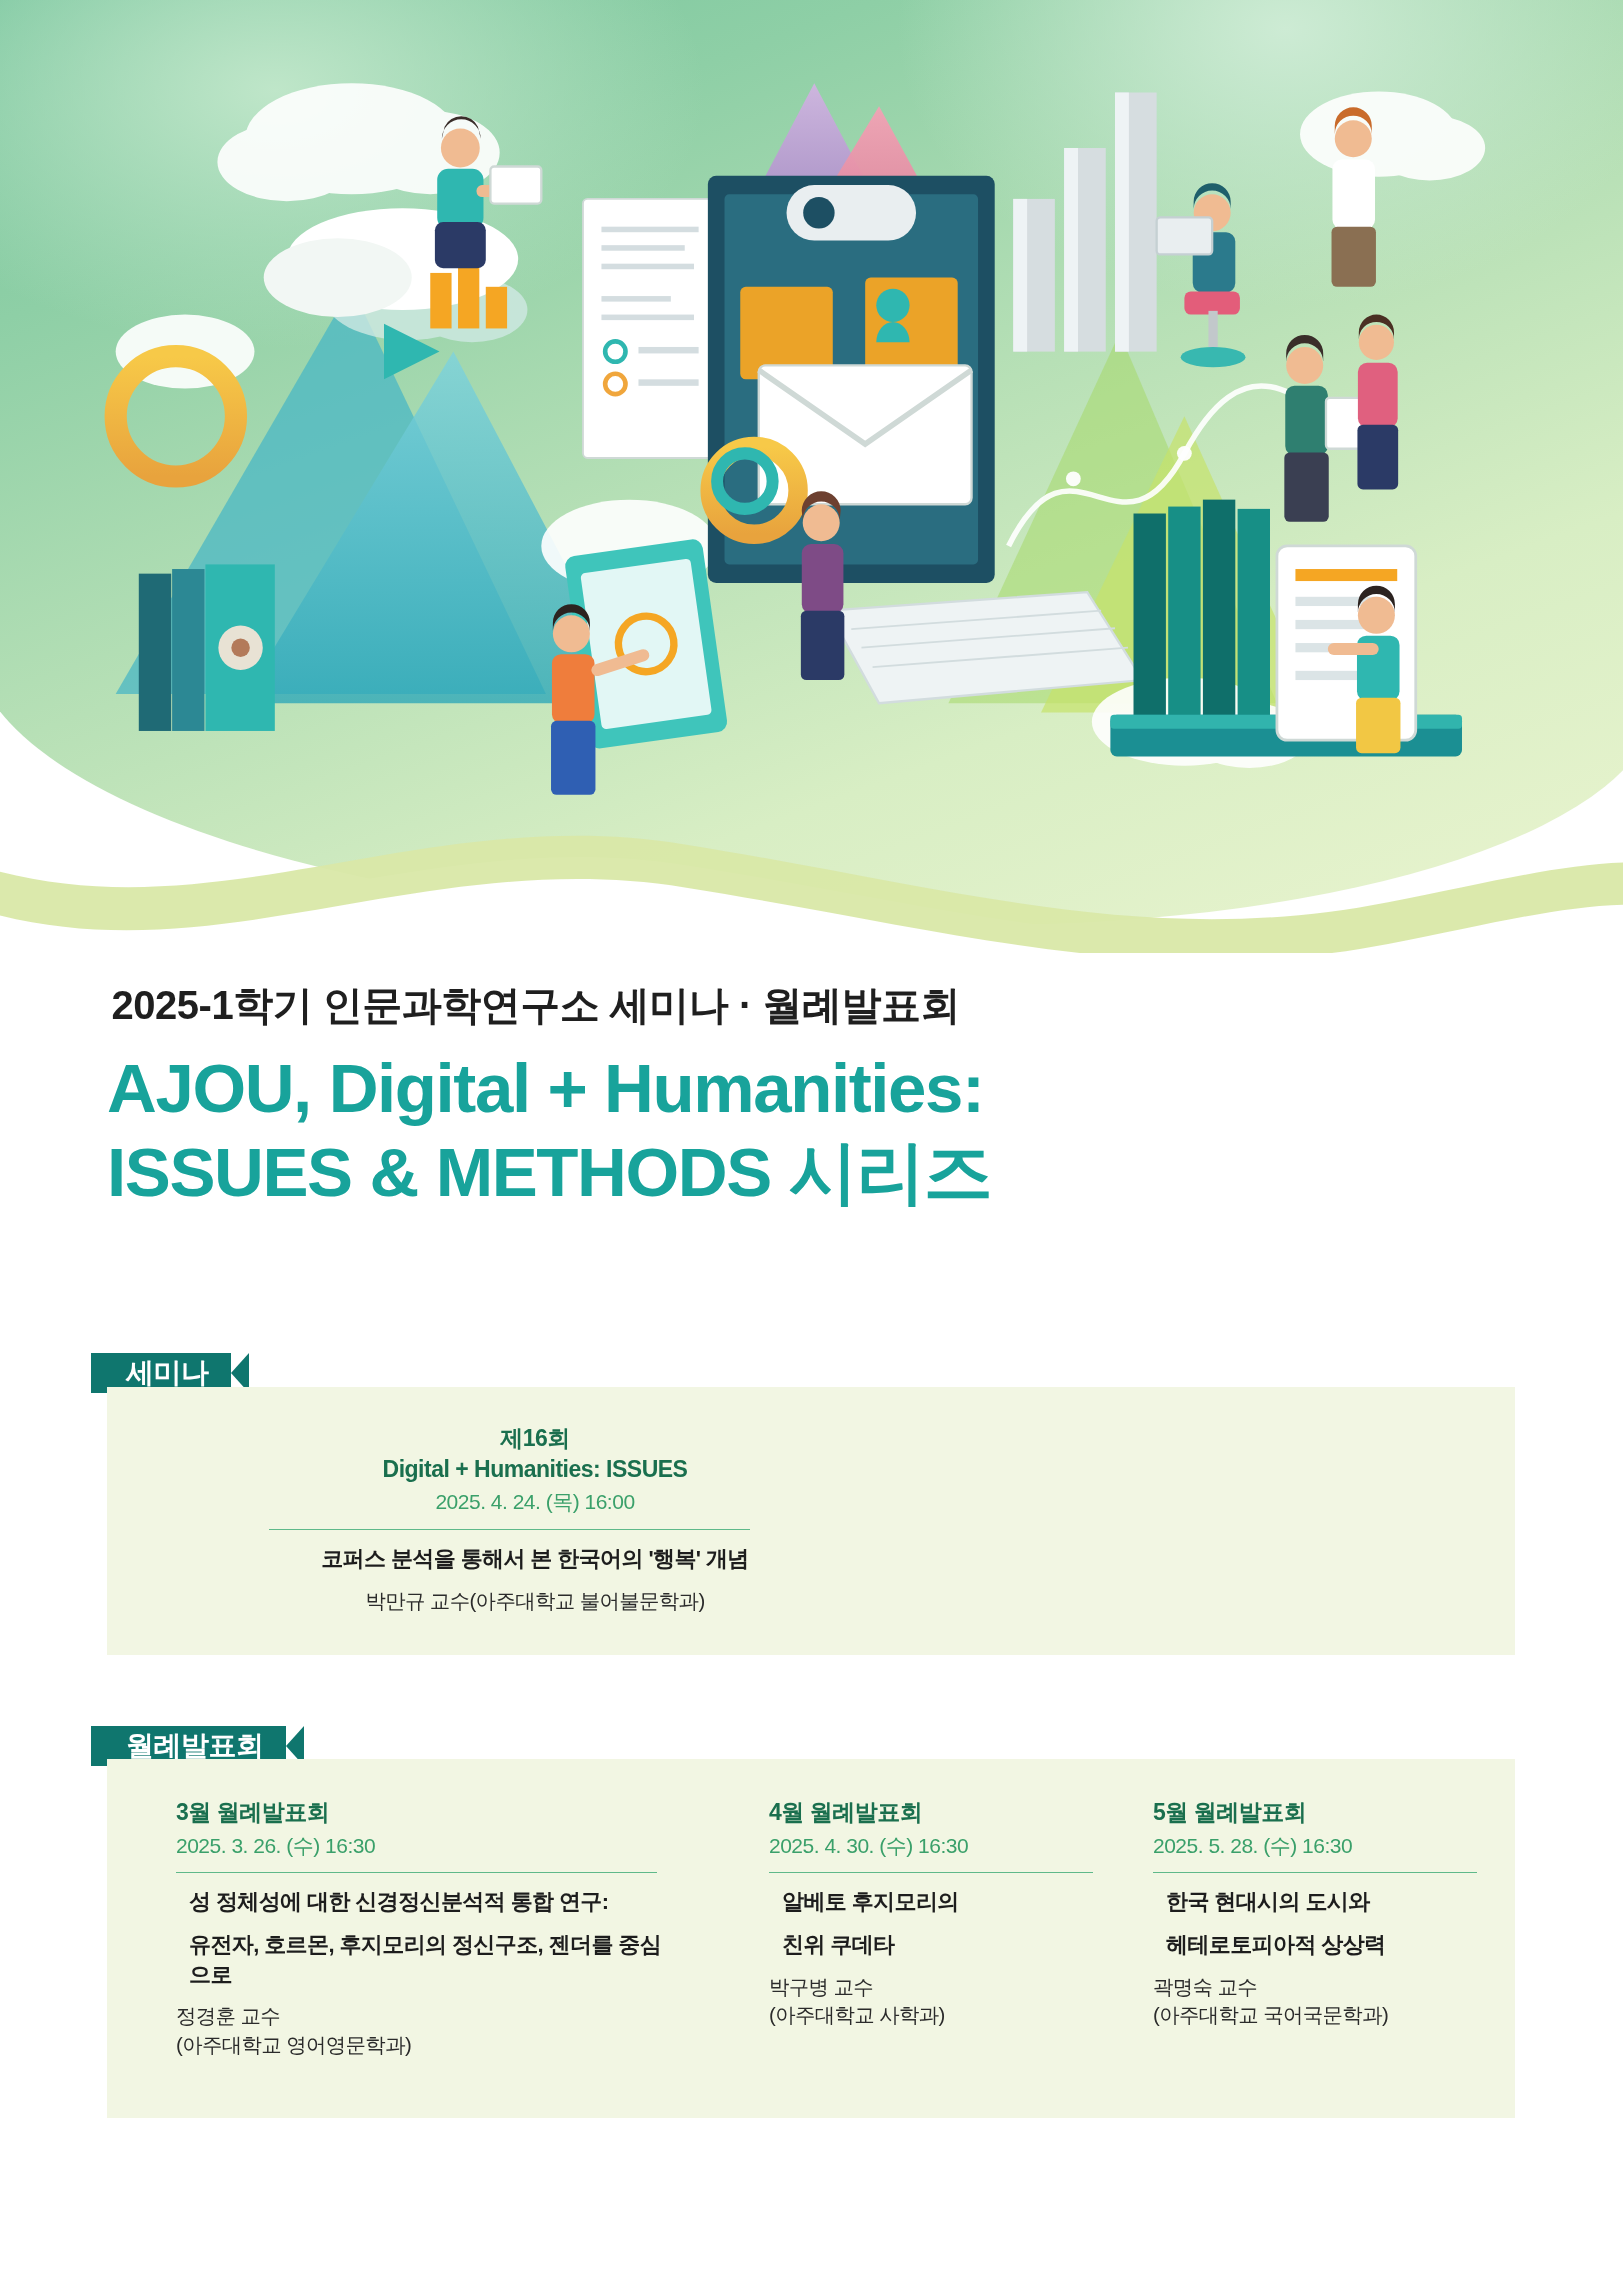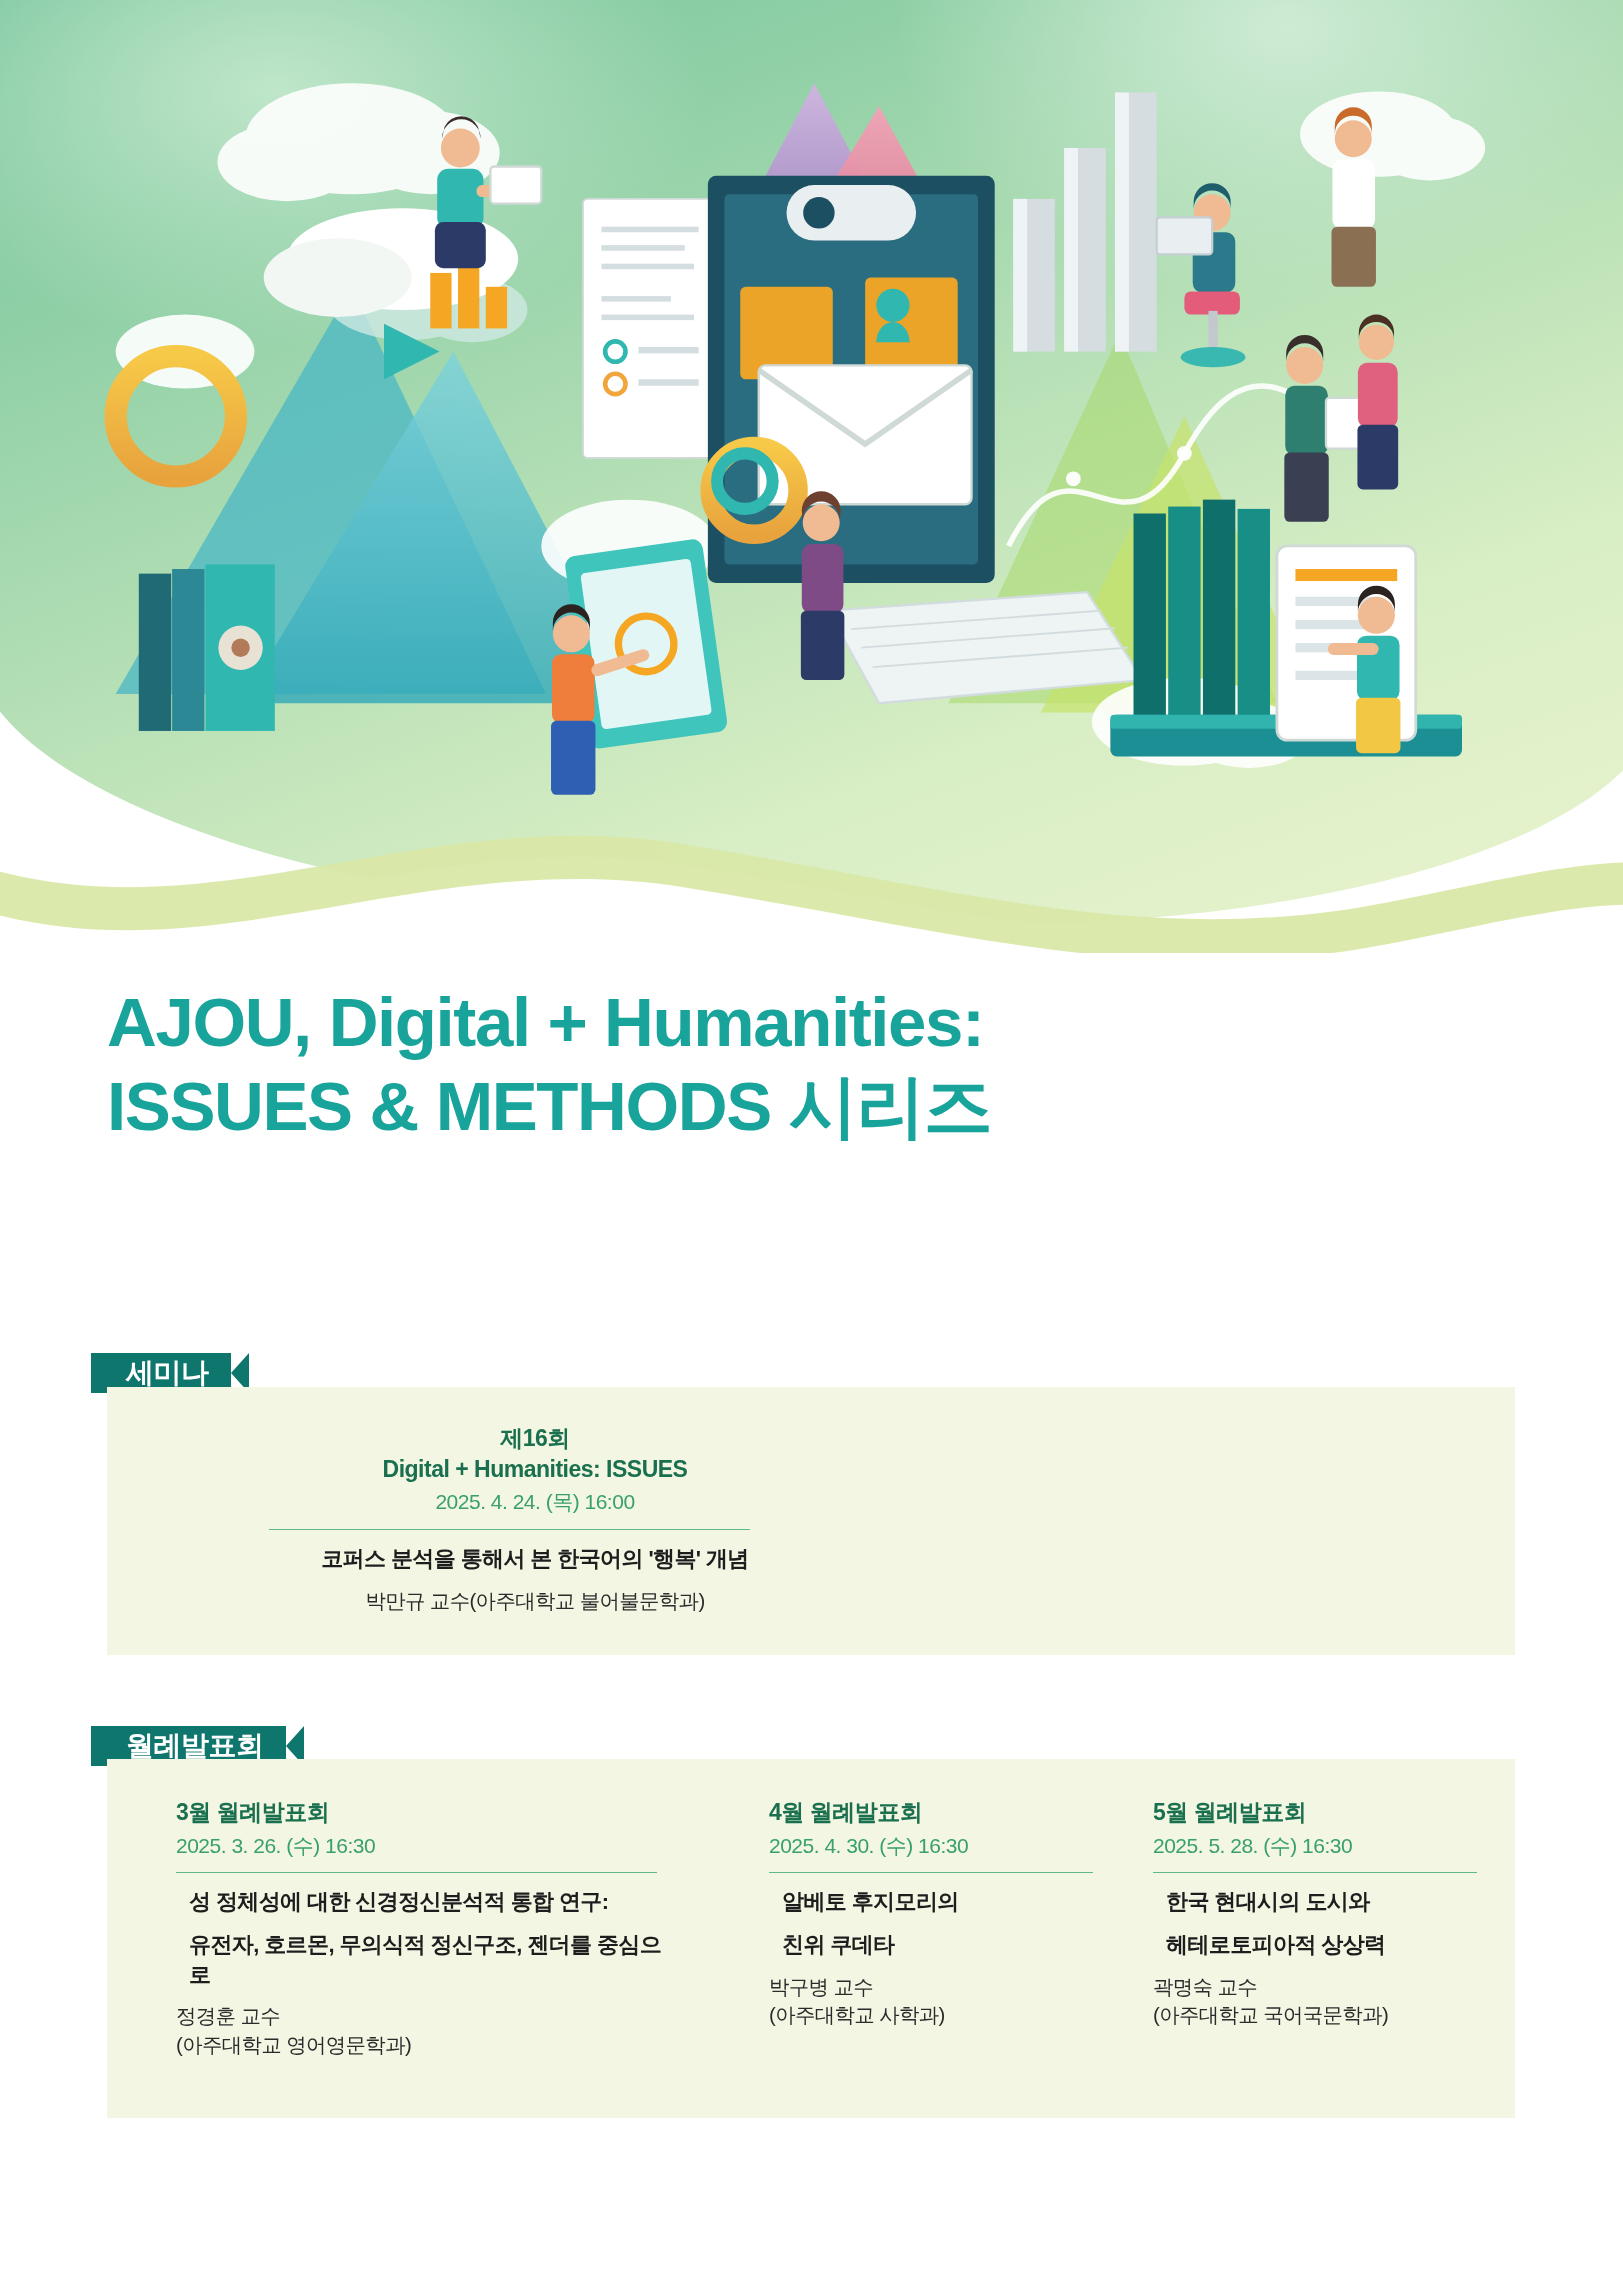--- a/index.html
+++ b/index.html
@@ -406,20 +406,21 @@
     </g>
   </svg>
 
   <svg class="hero-wave" viewBox="0 0 3700 460" preserveAspectRatio="none">
     <path d="M0,250 C520,420 980,120 1560,210 C2140,300 2560,430 3080,330 C3340,280 3520,230 3700,250 L3700,460 L0,460 Z" fill="#ffffff"></path>
     <path d="M0,200 C520,380 980,70 1560,165 C2140,258 2560,392 3080,290 C3340,240 3520,188 3700,208 L3700,300 C3520,278 3340,330 3080,380 C2560,480 2140,350 1560,258 C980,165 520,470 0,295 Z" fill="#d9e8a8" opacity=".95"></path>
   </svg>
 </div>
 
 <div class="titleblock">
+  <div class="kicker">2025-1학기 인문과학연구소 세미나 · 월례발표회</div>
   <h1 class="maintitle">
     <span class="l1">AJOU, Digital + Humanities:</span>
     <span class="l2">ISSUES &amp; METHODS 시리즈</span>
   </h1>
 </div>
 
 <div class="ribbon-wrap" style="left:91px; top:1353px;">
   <div class="ribbon">세미나</div>
 </div>
 
@@ -438,21 +439,21 @@
 <div class="ribbon-wrap" style="left:91px; top:1726px;">
   <div class="ribbon">월례발표회</div>
 </div>
 
 <div class="panel" style="left:107px; top:1759px; width:1408px; height:359px;">
   <div style="position:absolute; left:69px; top:38px; width:504px;">
     <div class="card-title">3월 월례발표회</div>
     <div class="card-date">2025. 3. 26. (수) 16:30</div>
     <div class="rule" style="width:481px;"></div>
     <div class="talk-title">성 정체성에 대한 신경정신분석적 통합 연구:</div>
-    <div class="talk-title">유전자, 호르몬, 무의식적 정신구조, 젠더를 중심으로</div>
+    <div class="talk-title">유전자, 호르몬, 후지모리의 정신구조, 젠더를 중심으로</div>
     <div class="speaker">정경훈 교수</div>
     <div class="speaker-sub">(아주대학교 영어영문학과)</div>
   </div>
 
   <div style="position:absolute; left:662px; top:38px; width:361px;">
     <div class="card-title">4월 월례발표회</div>
     <div class="card-date">2025. 4. 30. (수) 16:30</div>
     <div class="rule" style="width:324px;"></div>
     <div class="talk-title">알베토 후지모리의</div>
     <div class="talk-title">친위 쿠데타</div>

